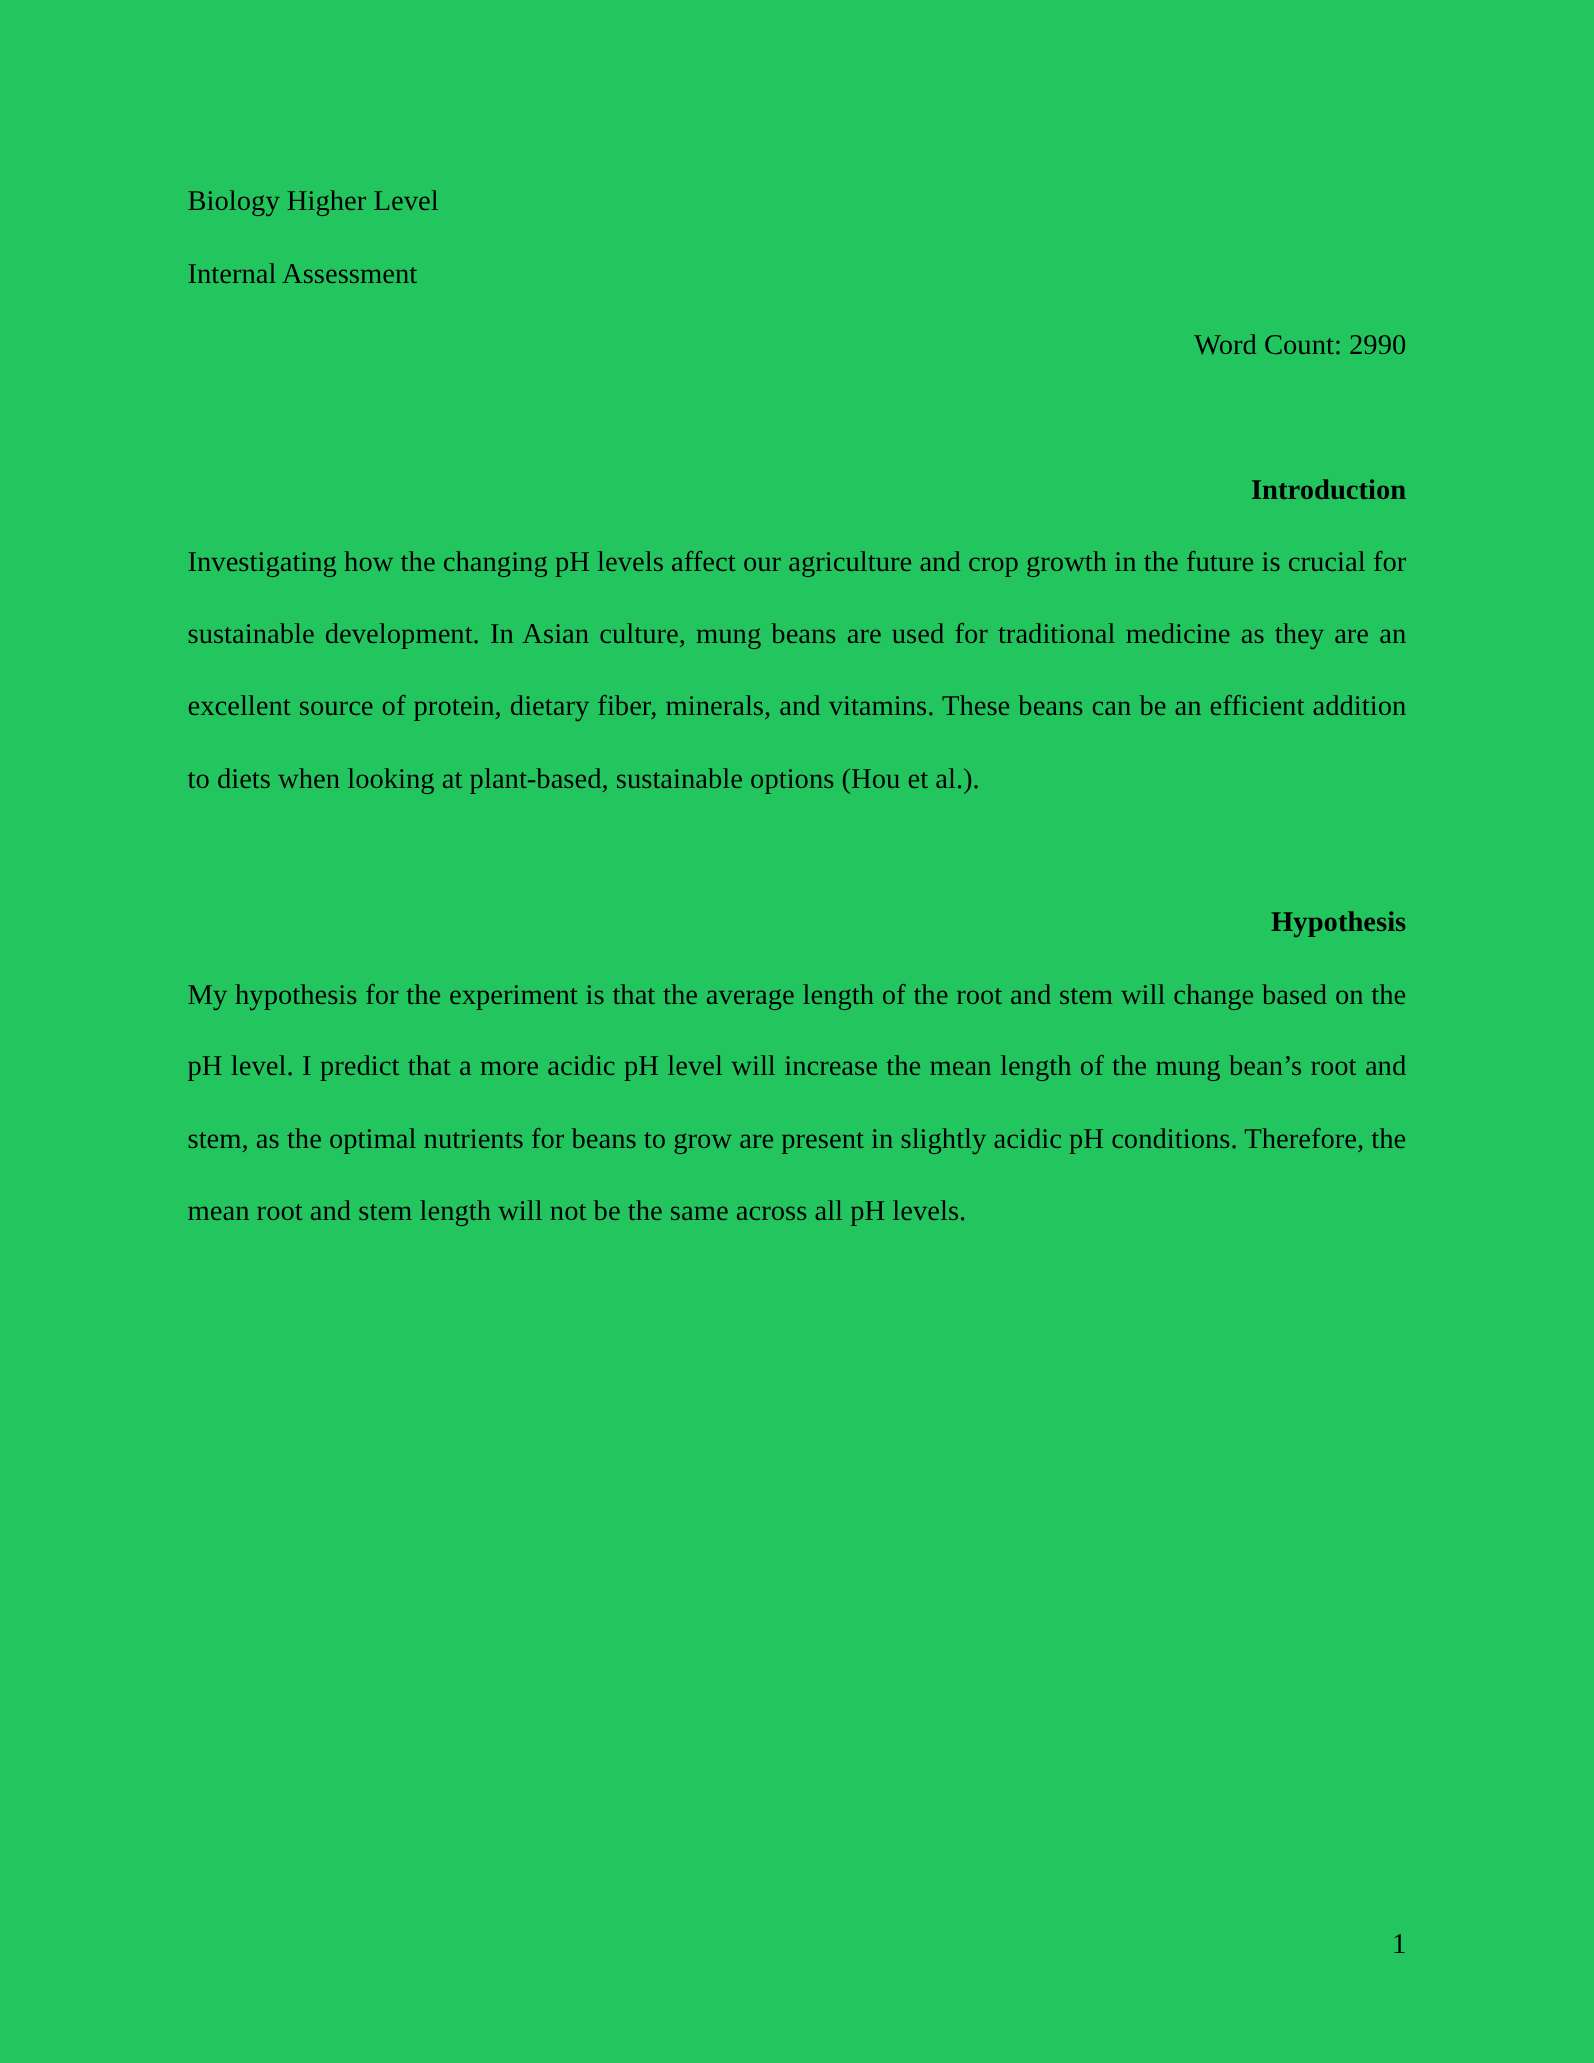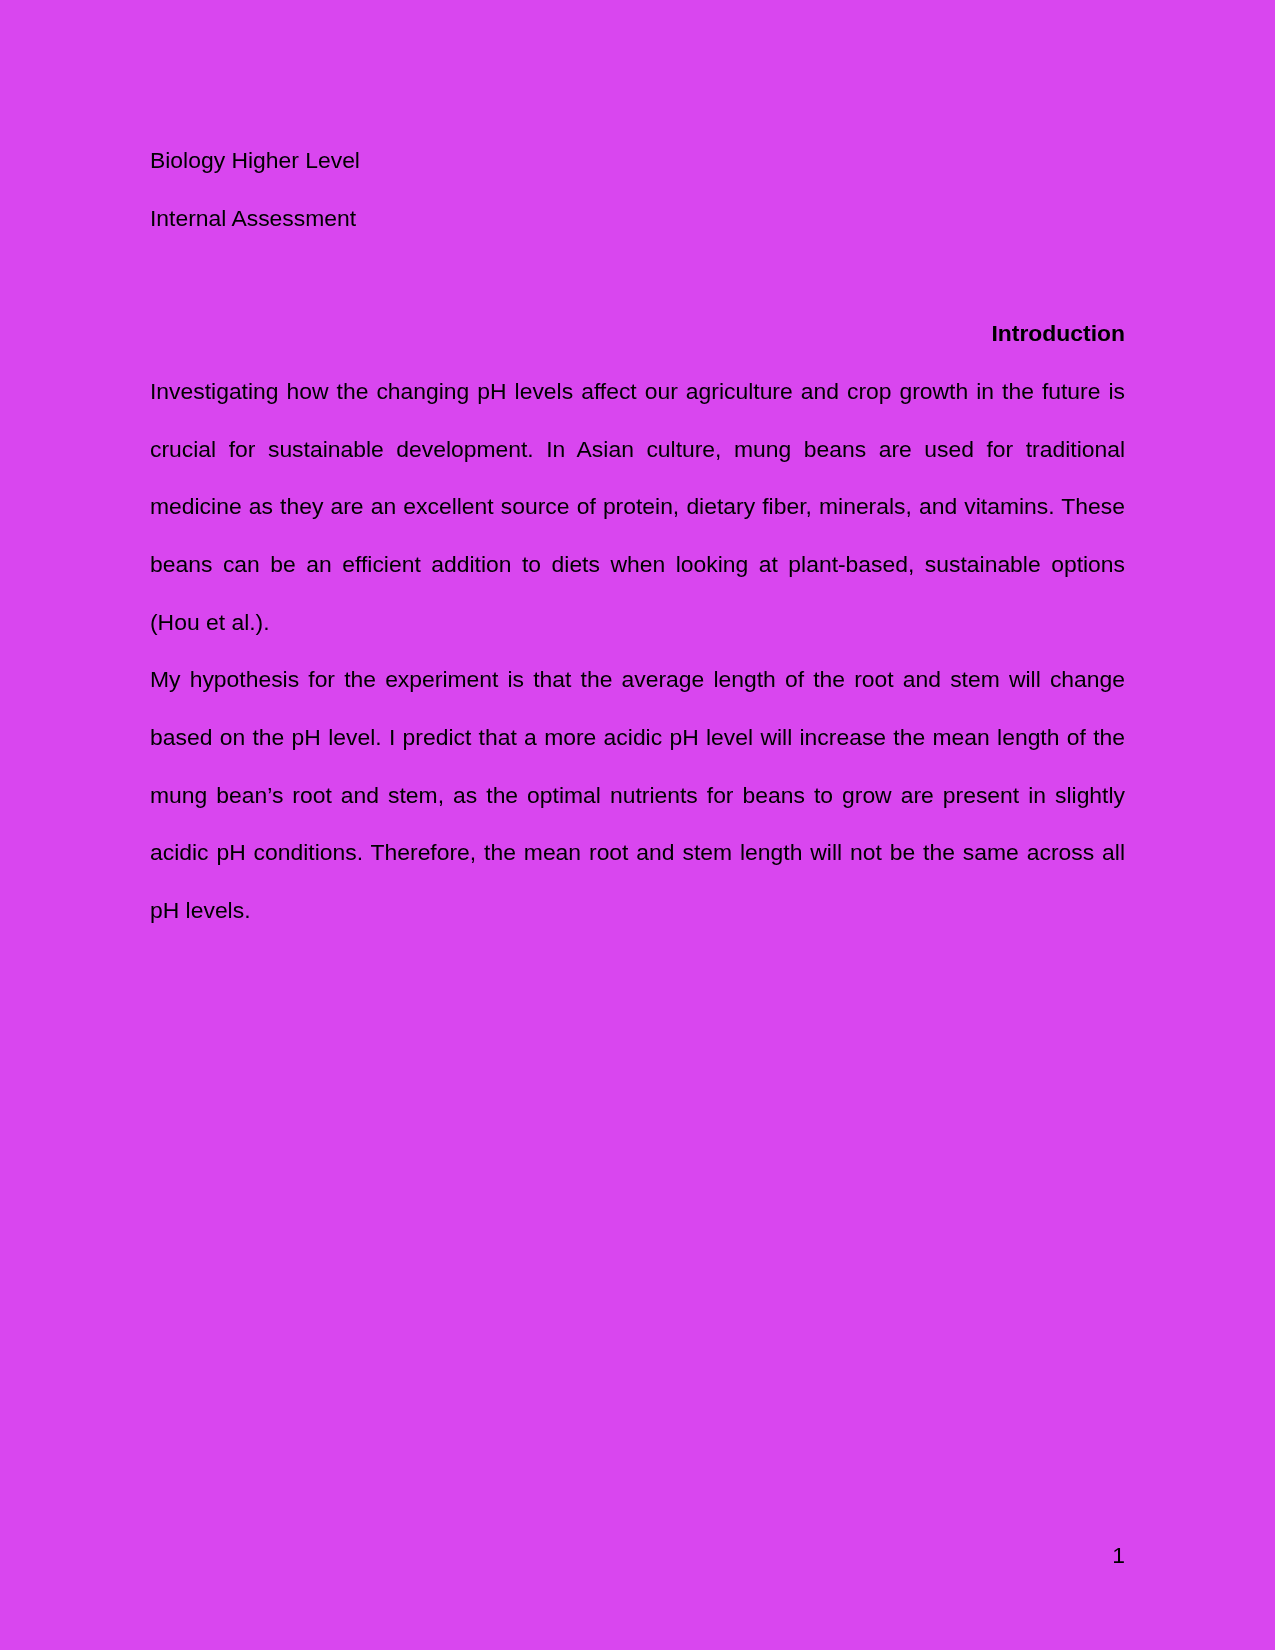--- a/index.html
+++ b/index.html
@@ -4,23 +4,23 @@
 <style>
   html, body {
     margin: 0;
     padding: 0;
     background: #ffffff;
   }
   .page {
     position: relative;
     width: 1275px;
     height: 1650px;
-    background: #d946ef;
+    background: #22c55e;
     color: #000000;
-    font-family: Liberation Sans, sans-serif;
+    font-family: Liberation Serif, serif;
     overflow: hidden;
   }
   .content {
     position: absolute;
     left: 150px;
     top: 132px;
     width: 975px;
   }
   .content p {
     margin: 0;
@@ -61,26 +61,28 @@
 </head>
 <body>
 
 <div class="page">
   <div class="content">
 
     <p class="single-line">Biology Higher Level</p>
 
     <p class="single-line">Internal Assessment</p>
 
+    <p class="align-right">Word Count: 2990</p>
 
 
     <p class="gap-before bold-heading">Introduction</p>
 
 
     <p>Investigating how the changing pH levels affect our agriculture and crop growth in the future is crucial for sustainable development. In Asian culture, mung beans are used for traditional medicine as they are an excellent source of protein, dietary fiber, minerals, and vitamins. These beans can be an efficient addition to diets when looking at plant-based, sustainable options (Hou et al.).</p>
 
+    <p class="gap-before bold-heading">Hypothesis</p>
 
     <p>My hypothesis for the experiment is that the average length of the root and stem will change based on the pH level. I predict that a more acidic pH level will increase the mean length of the mung bean’s root and stem, as the optimal nutrients for beans to grow are present in slightly acidic pH conditions. Therefore, the mean root and stem length will not be the same across all pH levels.</p>
 
   </div>
 
   <div class="page-footer">1</div>
 </div>
 
 </body></html>

